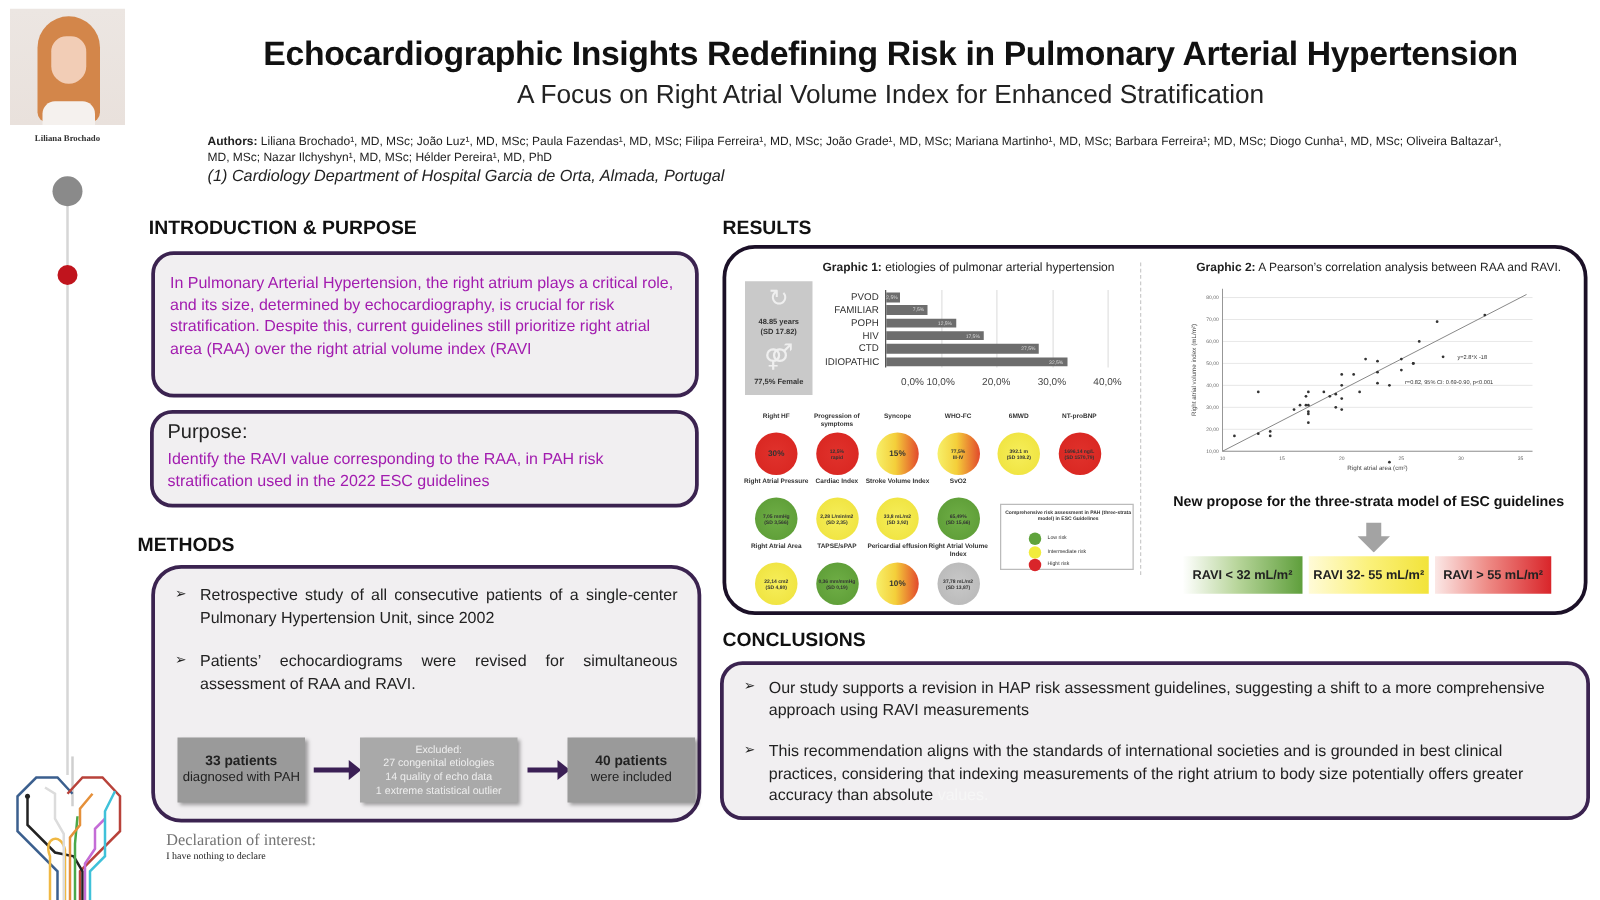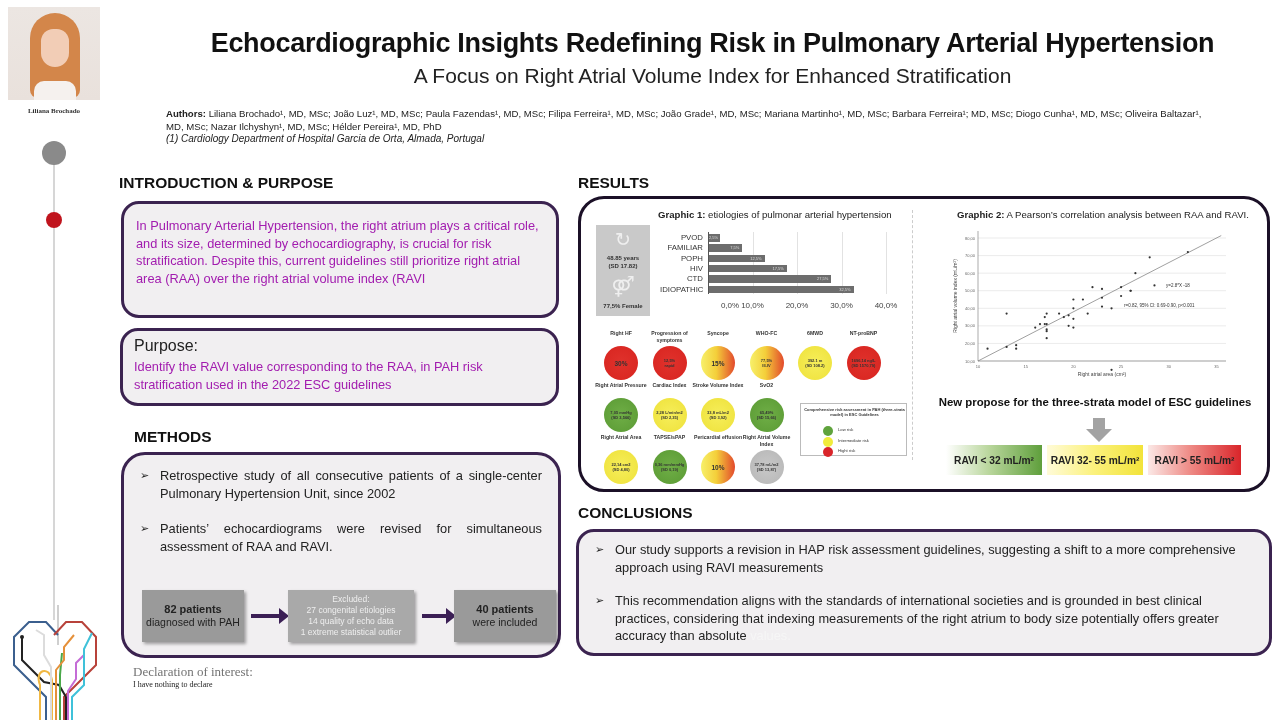--- a/index.html
+++ b/index.html
@@ -17,21 +17,21 @@
   .rail-line { left: 53px; top: 150px; width: 2px; height: 470px; background: #d6d6d6; }
   .rail-dot-grey { left: 42px; top: 141px; width: 24px; height: 24px; border-radius: 50%; background: #8a8a8a; }
   .rail-dot-red { left: 46px; top: 212px; width: 16px; height: 16px; border-radius: 50%; background: #c0141d; }
   .logo { left: 4px; top: 605px; width: 110px; height: 115px; }
 
   
   .title { left: 160px; top: 28px; width: 1105px; text-align: center; font-size: 27px; font-weight: bold; color: #111; letter-spacing: -0.3px; }
   .subtitle { left: 160px; top: 64px; width: 1105px; text-align: center; font-size: 21px; color: #222; }
   .authors { left: 166px; top: 107px; width: 1090px; font-size: 9.6px; line-height: 13px; color: #222; }
   .authors b { font-weight: bold; }
-  .affil { left: 166px; top: 133px; font-size: 10px; font-style: italic; color: #222; text-align: right; }
+  .affil { left: 166px; top: 133px; font-size: 13px; font-style: italic; color: #222; text-align: right; }
 
   
   .sec-h { font-size: 15.5px; font-weight: bold; color: #111; }
 
   
   .box { border: 3px solid #3b2350; border-radius: 18px; background: #f1eff1; }
   .box-title { font-size: 16px; color: #222; }
   .box-text { font-size: 12.8px; line-height: 17.5px; color: #a21caf; }
 
   .intro-box { left: 121px; top: 201px; width: 438px; height: 117px; padding: 8px 12px; }
@@ -134,32 +134,32 @@
 
 <div class="abs sec-h" style="left:119px; top:174px;">INTRODUCTION &amp; PURPOSE</div>
 <div class="abs box intro-box">
   <div class="box-text">In Pulmonary Arterial Hypertension, the right atrium  plays a critical role, and its size, determined by echocardiography, is crucial for risk stratification. Despite this, current guidelines still prioritize right atrial area (RAA) over the right atrial volume index (RAVI</div>
 </div>
 <div class="abs box purpose-box">
   <div class="box-title">Purpose:</div>
   <div class="box-text">Identify the RAVI value corresponding to the RAA, in PAH risk stratification used in the 2022 ESC guidelines</div>
 </div>
 
-<div class="abs sec-h" style="left:134px; top:428px;">METHODS</div>
+<div class="abs sec-h" style="left:110px; top:428px;">METHODS</div>
 <div class="abs box methods-box">
   <div class="bullet">
     <span class="arrow">➢</span>
     <span class="btext">Retrospective study of all consecutive patients of a single-center Pulmonary Hypertension Unit, since 2002</span>
   </div>
   <div class="bullet">
     <span class="arrow">➢</span>
     <span class="btext">Patients’ echocardiograms were revised for simultaneous assessment of RAA and RAVI.</span>
   </div>
   <div class="flow-box flow-1">
-    <b>82 patients</b>
+    <b>33 patients</b>
     <span>diagnosed with PAH</span>
   </div>
   <div class="flow-arrow fa-1"></div>
   <div class="flow-box flow-2">
     <span>Excluded:</span>
     <span>27 congenital etiologies</span>
     <span>14 quality of echo data</span>
     <span>1 extreme statistical outlier</span>
   </div>
   <div class="flow-arrow fa-2"></div>

